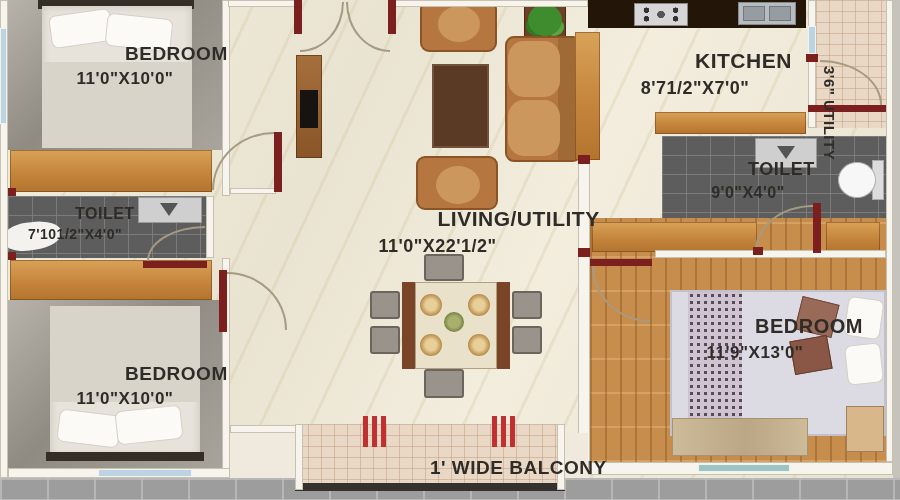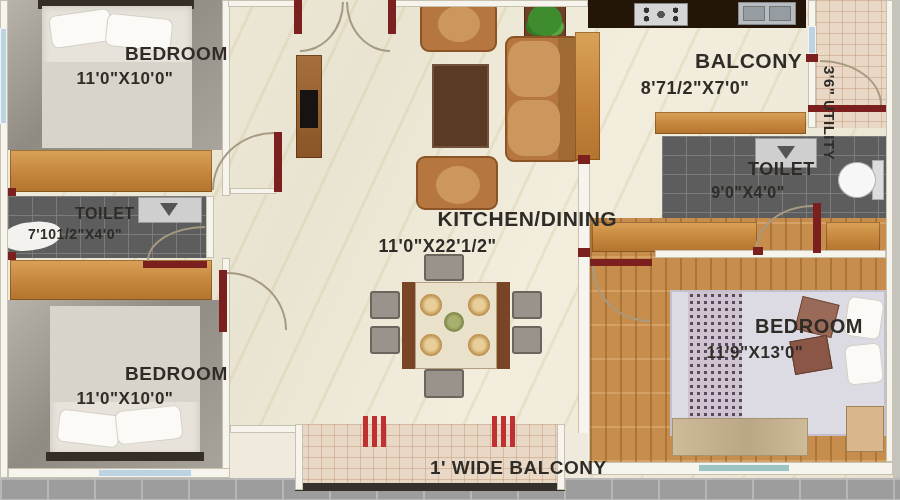--- a/index.html
+++ b/index.html
@@ -109,21 +109,21 @@
   <div style="left:528px;top:4px;width:34px;height:32px;background:#3f8c2e;border-radius:50%;box-shadow:-8px 6px 0 -6px #2f7a22, 9px 7px 0 -7px #57a83e, 2px -4px 0 -5px #2f7a22;"></div>
 
   <div class="tan" style="left:505px;top:36px;width:77px;height:126px;"></div>
   <div style="left:558px;top:38px;width:22px;height:122px;background:#a06a36;border-radius:0 8px 8px 0;"></div>
   <div class="cushion" style="left:508px;top:41px;width:52px;height:56px;border-radius:30% 30% 30% 30%;"></div>
   <div class="cushion" style="left:508px;top:100px;width:52px;height:56px;border-radius:30% 30% 30% 30%;"></div>
 
   <div style="left:432px;top:64px;width:57px;height:84px;background:#5a3a24;border:2px solid #73503a;"></div>
 
   <div class="lbl" style="left:330px;top:206px;width:215px;font-size:21px;">
-    <span>KITCHEN/DINING</span><br>
+    <span>LIVING/UTILITY</span><br>
     <span style="position:static;font-size:18px;">11'0"X22'1/2"</span>
   </div>
 
   <div class="chair" style="left:424px;top:254px;width:40px;height:27px;"></div>
   <div class="chair" style="left:424px;top:369px;width:40px;height:29px;"></div>
   <div class="chair" style="left:370px;top:291px;width:30px;height:28px;"></div>
   <div class="chair" style="left:370px;top:326px;width:30px;height:28px;"></div>
   <div class="chair" style="left:512px;top:291px;width:30px;height:28px;"></div>
   <div class="chair" style="left:512px;top:326px;width:30px;height:28px;"></div>
   <div style="left:402px;top:282px;width:108px;height:87px;background:#e9e1c9;border-left:13px solid #7a4526;border-right:13px solid #7a4526;box-shadow:inset 0 0 0 1px rgba(100,60,20,.4);"></div>
@@ -135,21 +135,21 @@
 
   <div style="left:588px;top:0;width:218px;height:28px;background:#241509;"></div>
   <div style="left:634px;top:3px;width:54px;height:23px;background:#d6d6d6;border:1px solid #888;
        background-image:radial-gradient(circle 3px at 22% 30%,#333 90%,transparent),radial-gradient(circle 3px at 22% 70%,#333 90%,transparent),radial-gradient(circle 4px at 50% 50%,#555 90%,transparent),radial-gradient(circle 3px at 78% 30%,#333 90%,transparent),radial-gradient(circle 3px at 78% 70%,#333 90%,transparent);"></div>
   <div style="left:738px;top:2px;width:58px;height:23px;background:#b7bcc0;border:1px solid #848b90;"></div>
   <div style="left:743px;top:6px;width:22px;height:15px;background:#969da2;border:1px solid #777;"></div>
   <div style="left:769px;top:6px;width:22px;height:15px;background:#969da2;border:1px solid #777;"></div>
   <div class="wood" style="left:575px;top:32px;width:25px;height:128px;"></div>
   <div class="wood" style="left:655px;top:112px;width:151px;height:22px;"></div>
   <div class="lbl" style="left:600px;top:48px;width:190px;font-size:21px;">
-    <span>BALCONY</span><br>
+    <span>KITCHEN</span><br>
     <span style="position:static;font-size:18px;">8'71/2"X7'0"</span>
   </div>
 
   <div class="tile-pink" style="left:816px;top:0;width:70px;height:128px;"></div>
   <div class="lbl" style="left:838px;top:8px;height:116px;font-size:15px;writing-mode:vertical-rl;">
     <span>3'6" UTILITY</span>
   </div>
 
   <div class="tile-dark" style="left:662px;top:136px;width:224px;height:114px;"></div>
   <div style="left:755px;top:138px;width:62px;height:30px;background:#cfcfcf;border:1px solid #9a9a9a;"></div>

